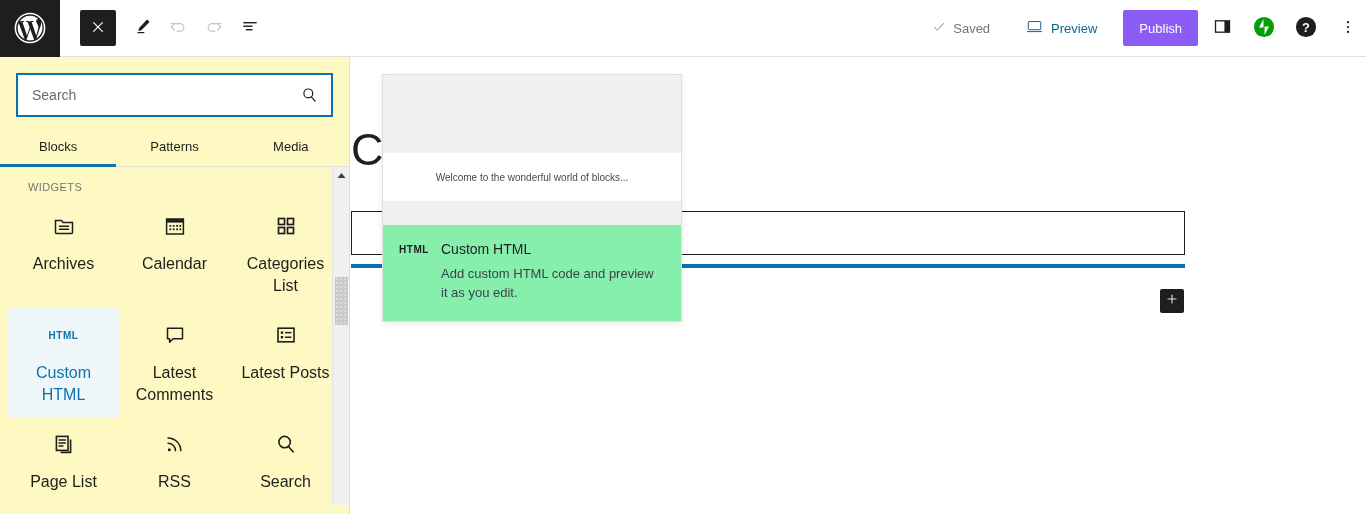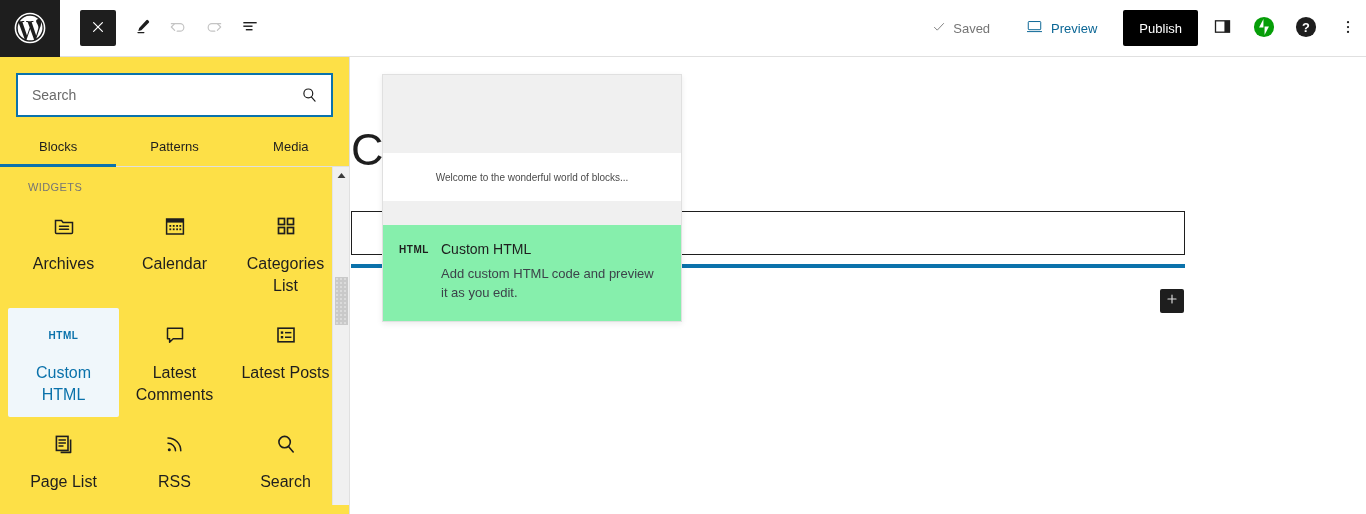--- a/index.html
+++ b/index.html
@@ -60,41 +60,41 @@
   }
   .preview-btn {
     display: flex; align-items: center; gap: 8px;
     color: #0b6695; font-size: 13px;
     padding: 0 14px 0 12px; height: 36px;
     cursor: pointer;
     margin-left: 12px;
     justify-content: flex-end;
   }
   .publish-btn {
-    background: #000000; color: #fff;
+    background: #8b5cf6; color: #fff;
     border: none; border-radius: 2px;
     font-size: 13px;
     height: 36px; padding: 0 16px;
     margin-left: 12px;
     cursor: pointer;
     font-family: "Liberation Sans", sans-serif;
   }
   .icon-btn {
     width: 36px; height: 36px;
     display: flex; align-items: center; justify-content: center;
     cursor: pointer; background: none; border: none;
     margin-left: 6px;
   }
 
   
   .inserter {
     position: absolute;
     top: 57px; left: 0;
     width: 350px; height: 457px;
-    background: #fde047;
+    background: #fef9c3;
     border-right: 1px solid #e0e0e0;
     overflow: hidden;
   }
   .search-wrap { padding: 16px 16px 0 16px; }
   .search-box {
     position: relative;
     height: 44px;
     border: 2px solid #0b72ab;
     background: #fff;
     display: flex; align-items: center;

